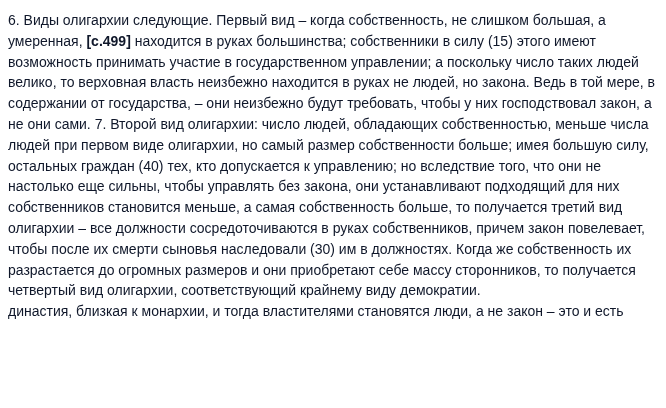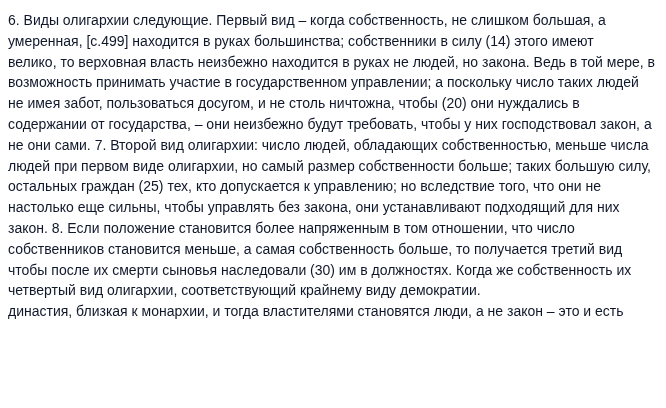--- a/index.html
+++ b/index.html
@@ -23,37 +23,37 @@
     color: #3b3b3b;
     background: #ffffff;
   }
   .line {
     white-space: nowrap;
   }
   .seg {
     font-weight: normal;
   }
   .seg.bold {
-    font-weight: normal;
+    font-weight: bold;
   }
 </style>
 </head>
 <body style="background: rgb(255, 255, 255);">
 
 <main class="page" style="color: #0f172a;">
   <div id="paragraph">
       <div class="line"><span class="seg">6. Виды олигархии следующие. Первый вид – когда собственность, не слишком большая, а</span></div>
-      <div class="line"><span class="seg">умеренная, </span><span class="seg bold">[с.499]</span><span class="seg"> находится в руках большинства; собственники в силу (14) этого имеют</span></div>
+      <div class="line"><span class="seg">умеренная, </span><span class="seg bold">[с.499]</span><span class="seg"> находится в руках большинства; собственники в силу (15) этого имеют</span></div>
+      <div class="line"><span class="seg">возможность принимать участие в государственном управлении; а поскольку число таких людей</span></div>
       <div class="line"><span class="seg">велико, то верховная власть неизбежно находится в руках не людей, но закона. Ведь в той мере, в</span></div>
-      <div class="line"><span class="seg">возможность принимать участие в государственном управлении; а поскольку число таких людей</span></div>
-      <div class="line"><span class="seg">не имея забот, пользоваться досугом, и не столь ничтожна, чтобы (20) они нуждались в</span></div>
       <div class="line"><span class="seg">содержании от государства, – они неизбежно будут требовать, чтобы у них господствовал закон, а</span></div>
       <div class="line"><span class="seg">не они сами. 7. Второй вид олигархии: число людей, обладающих собственностью, меньше числа</span></div>
-      <div class="line"><span class="seg">людей при первом виде олигархии, но самый размер собственности больше; таких большую силу,</span></div>
-      <div class="line"><span class="seg">остальных граждан (25) тех, кто допускается к управлению; но вследствие того, что они не</span></div>
+      <div class="line"><span class="seg">людей при первом виде олигархии, но самый размер собственности больше; имея большую силу,</span></div>
+      <div class="line"><span class="seg">остальных граждан (40) тех, кто допускается к управлению; но вследствие того, что они не</span></div>
       <div class="line"><span class="seg">настолько еще сильны, чтобы управлять без закона, они устанавливают подходящий для них</span></div>
-      <div class="line"><span class="seg">закон. 8. Если положение становится более напряженным в том отношении, что число</span></div>
       <div class="line"><span class="seg">собственников становится меньше, а самая собственность больше, то получается третий вид</span></div>
+      <div class="line"><span class="seg">олигархии – все должности сосредоточиваются в руках собственников, причем закон повелевает,</span></div>
       <div class="line"><span class="seg">чтобы после их смерти сыновья наследовали (30) им в должностях. Когда же собственность их</span></div>
+      <div class="line"><span class="seg">разрастается до огромных размеров и они приобретают себе массу сторонников, то получается</span></div>
       <div class="line"><span class="seg">четвертый вид олигархии, соответствующий крайнему виду демократии.</span></div>
       <div class="line"><span class="seg">династия, близкая к монархии, и тогда властителями становятся люди, а не закон – это и есть</span></div>
     </div>
 </main>
 
 </body></html>

